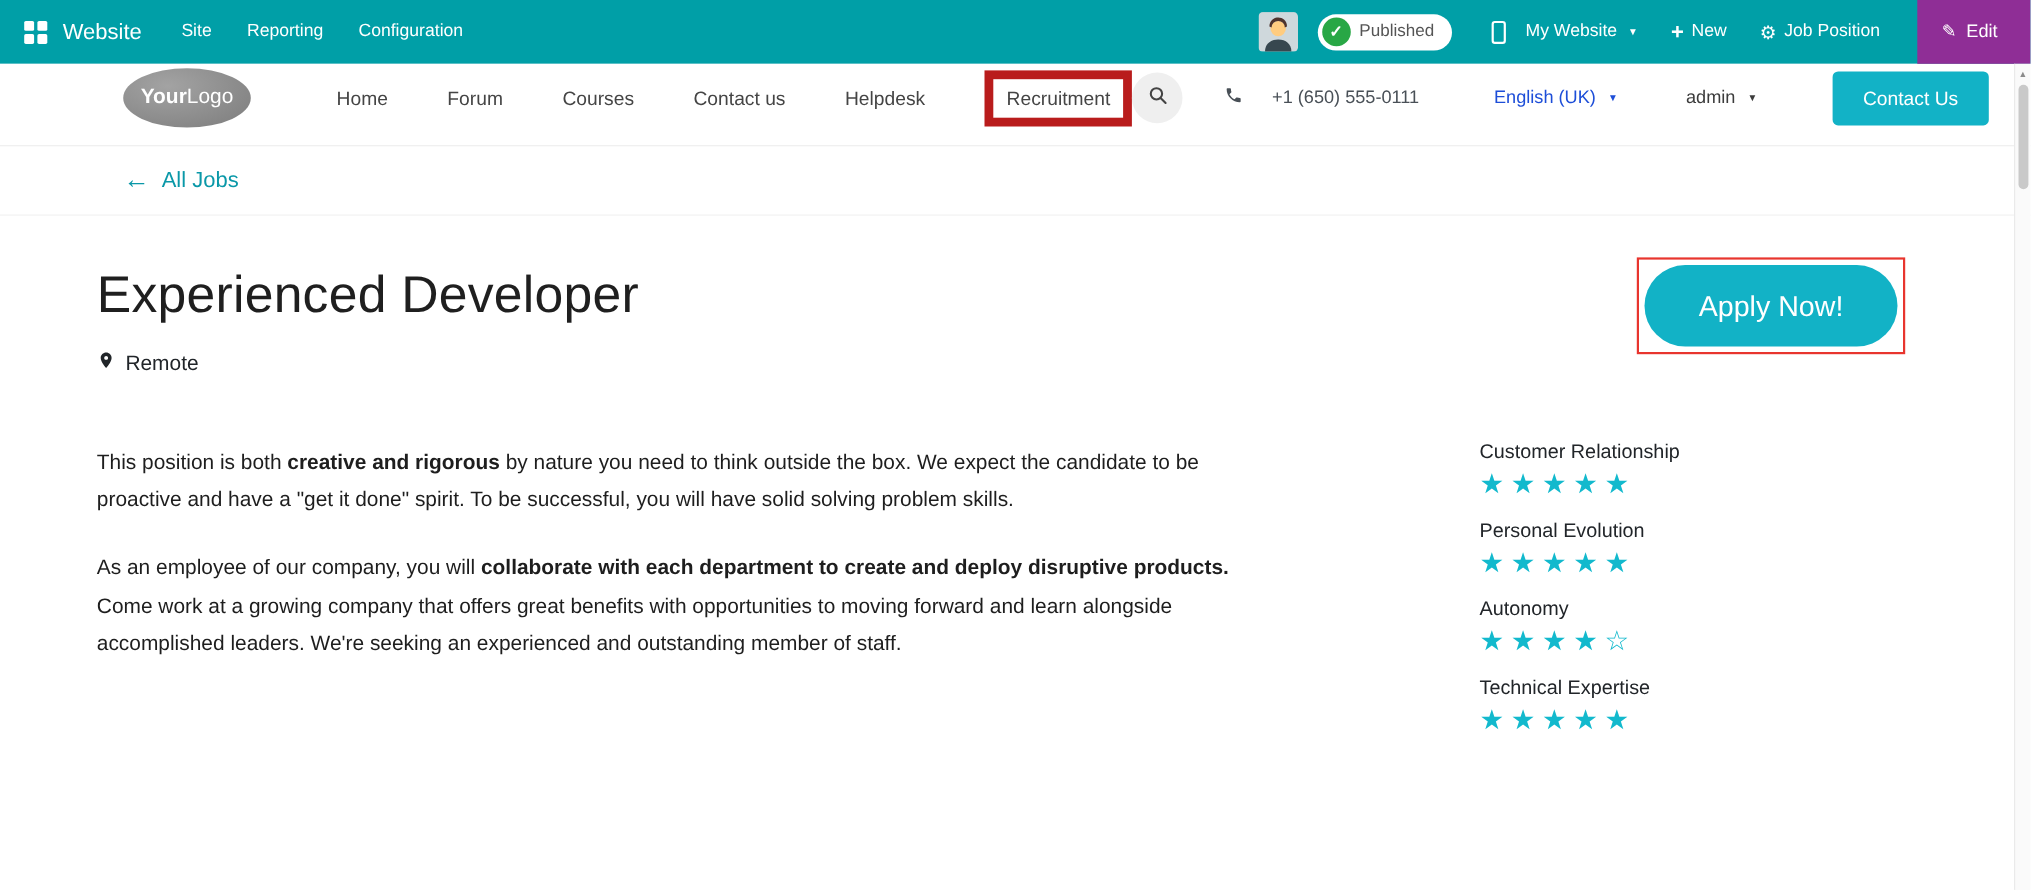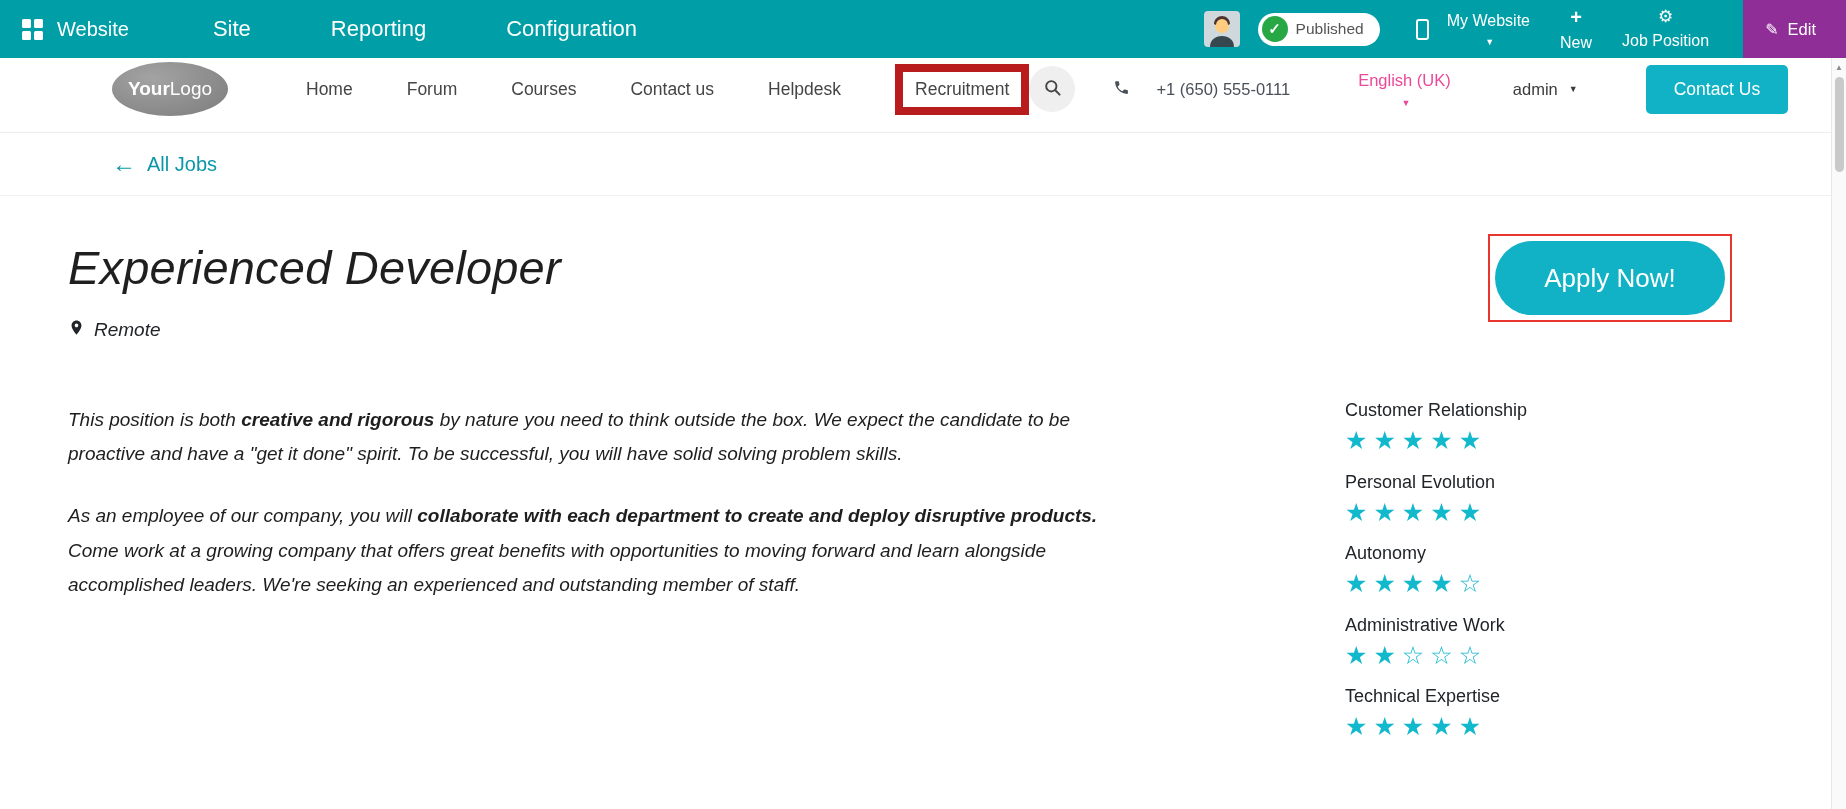--- a/index.html
+++ b/index.html
@@ -10,34 +10,34 @@
   .cursor { cursor: pointer; }
 
   
   .topbar {
     height: 58px; background: #009fa7; color: #fff;
     display: flex; align-items: center; padding-left: 14px;
   }
   .grid-icon { display: grid; grid-template-columns: 9px 9px; grid-gap: 3px; margin: 0 14px 0 8px; }
   .grid-icon span { width: 9px; height: 9px; background: #fff; border-radius: 1.5px; }
   .brand { font-size: 20px; font-weight: 500; margin-right: 36px; }
-  .topbar-menu { font-size: 22px; margin-right: 32px; margin-left: 48px; }
+  .topbar-menu { font-size: 16px; margin-right: 32px; }
   .topbar-right { margin-left: auto; display: flex; align-items: center; height: 100%; }
   .avatar { width: 36px; height: 36px; border-radius: 4px; overflow: hidden; margin-right: 18px; flex-shrink: 0; }
   .pub-pill {
     background: #fff; border-radius: 17px; height: 33px; display: flex; align-items: center;
     padding: 3px 16px 3px 4px; gap: 8px; margin-right: 18px;
   }
   .pub-check {
     width: 26px; height: 26px; border-radius: 50%; background: #28a745; color: #fff;
     display: flex; align-items: center; justify-content: center; font-size: 15px; font-weight: bold;
   }
   .pub-label { color: #555; font-size: 15.5px; }
   .mobile-icon { width: 13px; height: 21px; border: 2px solid #fff; border-radius: 3px; margin: 0 18px; }
-  .tb-item { font-size: 16px; margin-right: 30px; display: flex; align-items: center; gap: 7px; white-space: nowrap; flex-direction: column; }
+  .tb-item { font-size: 16px; margin-right: 30px; display: flex; align-items: center; gap: 7px; white-space: nowrap; }
   .caret { font-size: 9px; margin-left: 3px; }
   .tb-plus { font-size: 20px; font-weight: bold; line-height: 1; }
   .tb-gear { font-size: 17px; line-height: 1; }
   .edit-btn {
     background: #8f2e96; height: 58px; display: flex; align-items: center;
     padding: 0 30px 0 22px; gap: 9px; font-size: 16.5px; margin-left: 4px;
   }
   .pencil { font-size: 16px; }
 
   
@@ -55,35 +55,35 @@
   .logo .b2 { font-weight: 300; }
   .main-nav { display: flex; align-items: center; margin-left: 78px; gap: 54px; font-size: 17.5px; color: #454545; }
   .main-nav a { color: #454545; text-decoration: none; white-space: nowrap; }
   .nav-annotation { border: 8px solid #b91c1c; padding: 7px 12px; }
   .header-right { margin-left: auto; display: flex; align-items: center; }
   .search-btn {
     width: 46px; height: 46px; border-radius: 50%; background: #efefef;
     display: flex; align-items: center; justify-content: center; margin-right: 38px;
   }
   .phone { display: flex; align-items: center; gap: 26px; color: #495057; font-size: 16.5px; margin-right: 68px; white-space: nowrap; }
-  .lang { color: #ec4899; font-size: 16.5px; margin-right: 62px; display: flex; align-items: center; gap: 8px; white-space: nowrap; flex-direction: column; }
+  .lang { color: #1d4ed8; font-size: 16.5px; margin-right: 62px; display: flex; align-items: center; gap: 8px; white-space: nowrap; }
   .lang .caret { font-size: 9px; }
   .user { color: #3c3c3c; font-size: 16.5px; margin-right: 68px; display: flex; align-items: center; gap: 8px; }
   .contact-btn {
     background: #12b2c6; color: #fff; font-size: 17.5px; padding: 14px 28px;
     border: none; border-radius: 5px; white-space: nowrap;
   }
 
   
   .band { height: 63px; display: flex; align-items: center; padding-left: 112px; border-bottom: 1px solid #f1f1f1; }
   .back-link { color: #0a98a8; font-size: 20px; display: flex; align-items: center; gap: 11px; text-decoration: none; }
   .back-arrow { font-size: 24px; line-height: 1; }
 
   
-  .content { padding: 44px 0 0 68px; font-style: italic; }
+  .content { padding: 44px 0 0 88px; }
   .job-title { font-size: 47px; font-weight: 400; color: #1f1f1f; letter-spacing: 0.2px; }
   .location { display: flex; align-items: center; gap: 9px; margin-top: 22px; font-size: 19px; color: #212529; }
   .desc { margin-top: 60px; width: 1070px; font-size: 19px; line-height: 1.8; color: #1e1e1e; }
   .desc p { margin-bottom: 28px; }
   .desc b { font-weight: 700; }
 
   
   .apply-box { position: absolute; top: 234px; left: 1488px; border: 2px solid #e8352e; padding: 5px; }
   .apply-btn {
     width: 230px; height: 74px; border-radius: 37px; background: #12b2c6;
@@ -228,24 +228,20 @@
   </div>
   <div class="skill">
     <div class="skill-label">Personal Evolution</div>
     <div class="skill-stars">★★★★★</div>
   </div>
   <div class="skill">
     <div class="skill-label">Autonomy</div>
     <div class="skill-stars">★★★★☆</div>
   </div>
   <div class="skill">
-    <div class="skill-label">Administrative Work</div>
-    <div class="skill-stars">★★☆☆☆</div>
-  </div>
-  <div class="skill">
     <div class="skill-label">Technical Expertise</div>
     <div class="skill-stars">★★★★★</div>
   </div>
 </div>
 
 <div class="scrollbar">
   <div class="scroll-up">▲</div>
   <div class="scroll-thumb"></div>
 </div>
 

